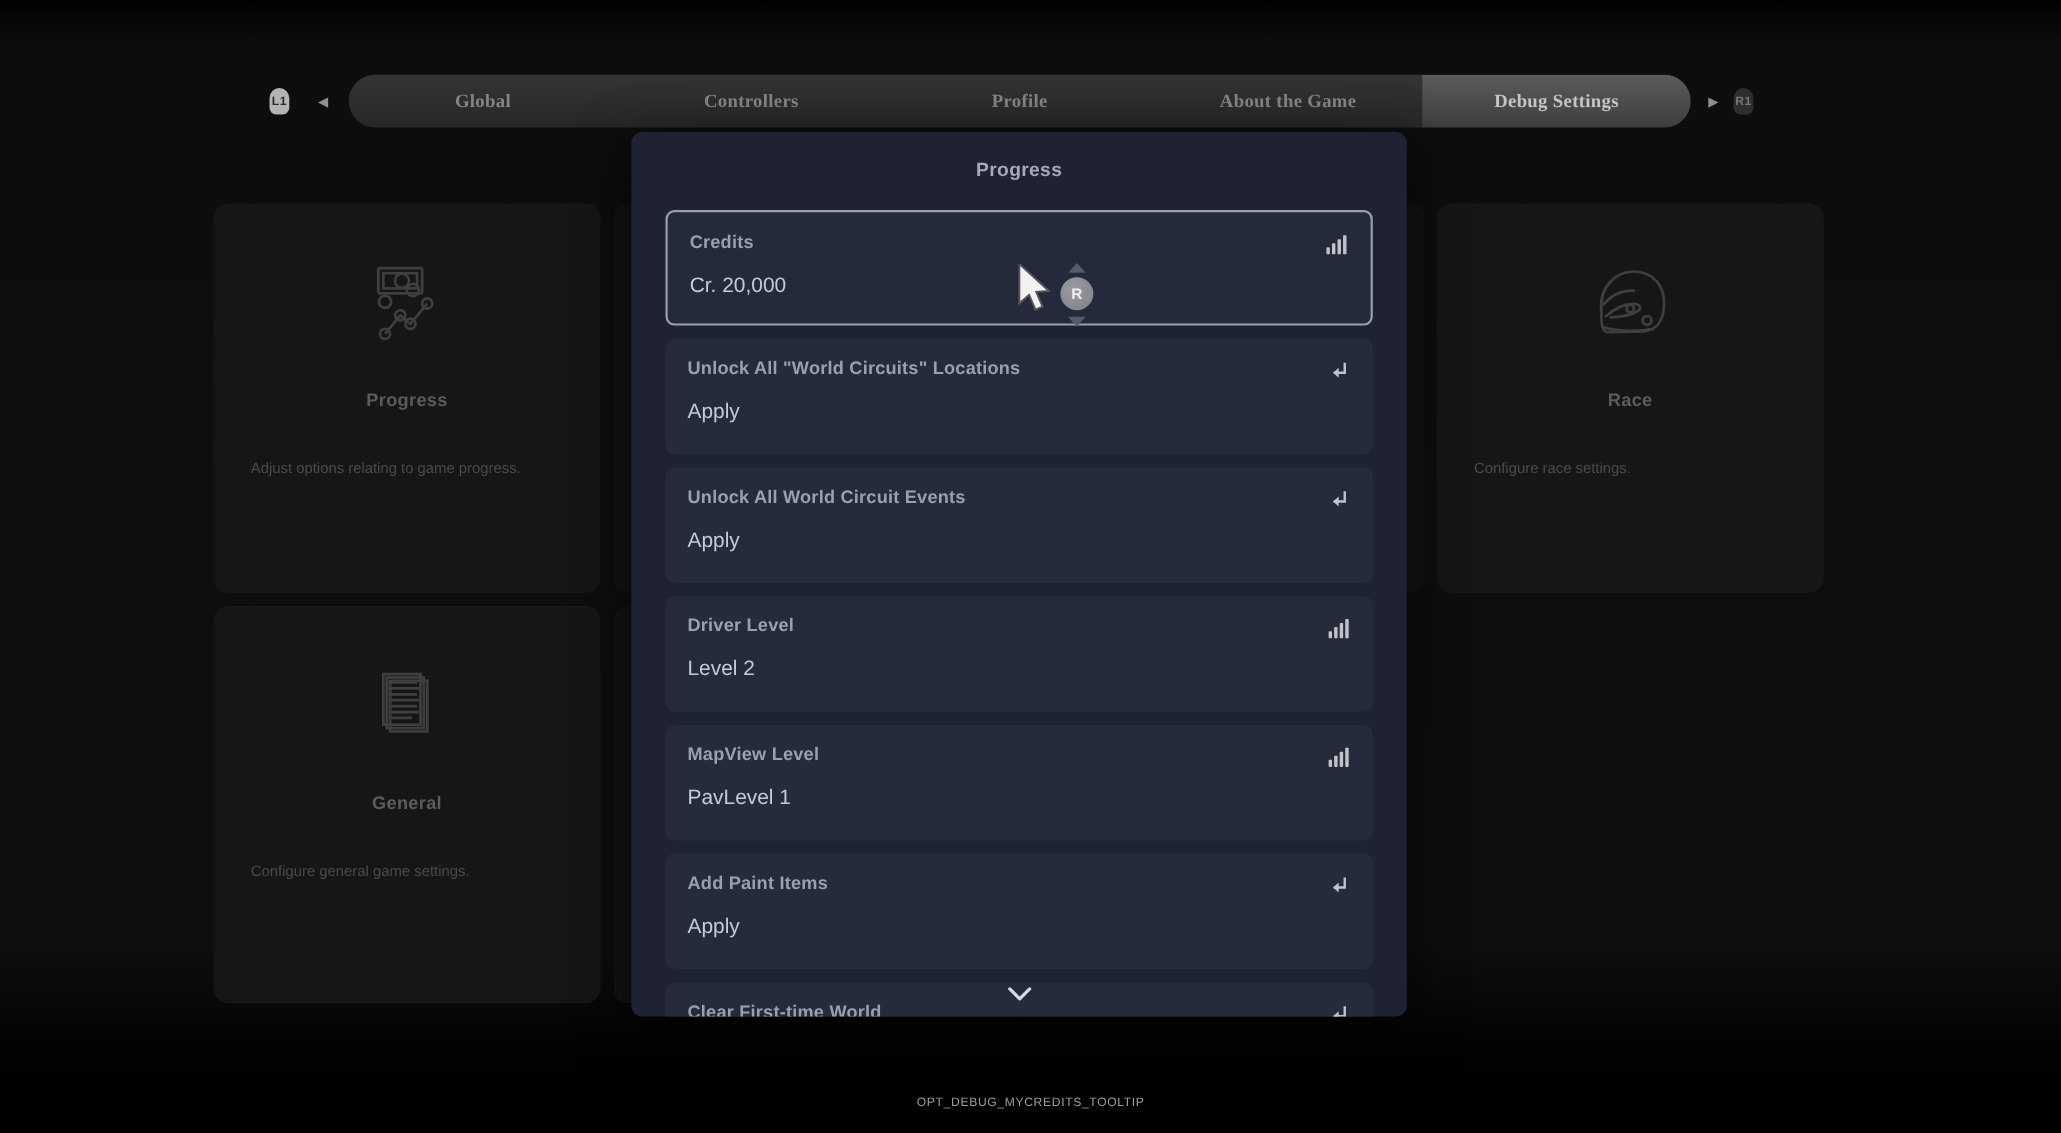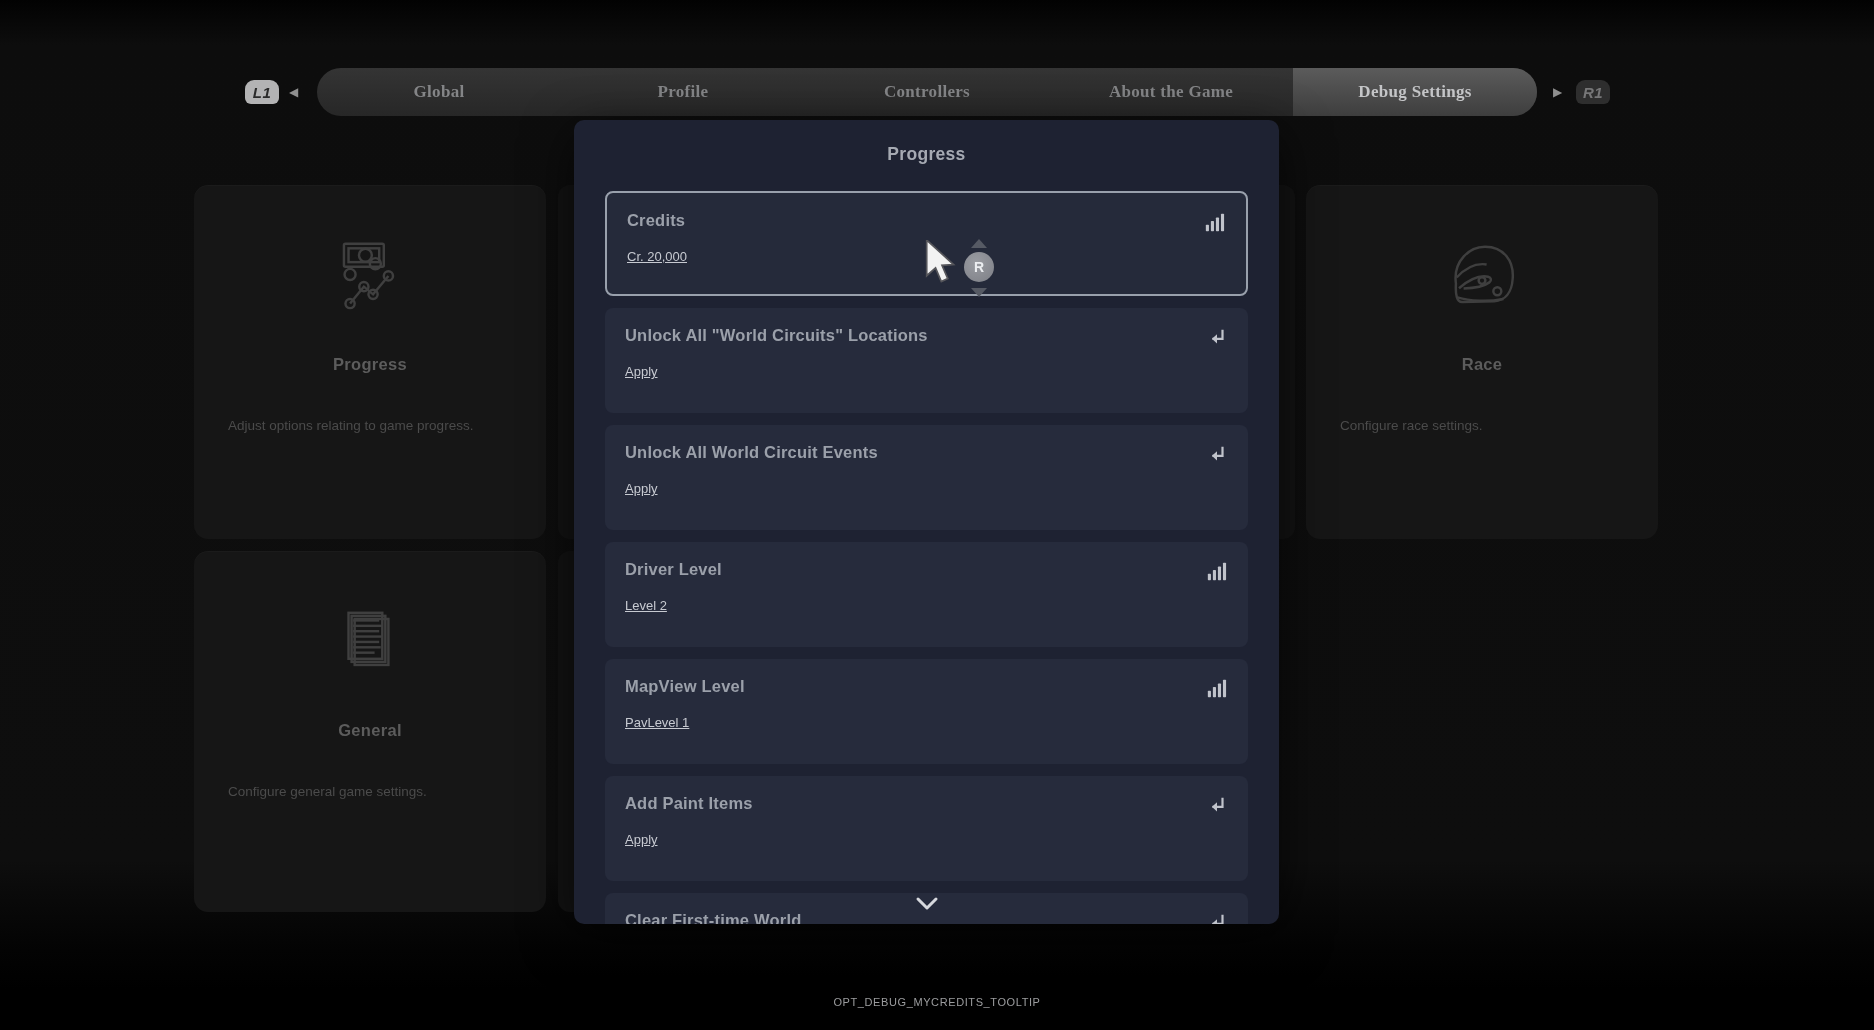--- a/index.html
+++ b/index.html
@@ -6,23 +6,23 @@
   html,body { width:1874px; height:1030px; background:#000; overflow:hidden; }
   body { font-family:"Liberation Sans", sans-serif; position:relative; }
 
   .stage {
     position:absolute; inset:0;
     background:linear-gradient(180deg, #020202 0px, #0d0d0d 45px, #0e0e0e 860px, #030303 950px, #000 990px);
   }
 
   
   .shoulder-badge {
-    position:absolute; width:34px; height:24px; border-radius:9px 9px 6px 6px;
+    position:absolute; width:18px; height:24px; border-radius:9px 9px 6px 6px;
     display:flex; align-items:center; justify-content:center;
-    font-size:15px; font-weight:bold; letter-spacing:0.5px;font-style:italic;
+    font-size:11px; font-weight:bold; letter-spacing:0.5px;
   }
   .badge-l1 { left:245px; top:80px; background:#b3b3b4; color:#2a2a2a; }
   .badge-r1 { left:1576px; top:80px; background:#2e2e2e; color:#777778; }
   .nav-arrow { position:absolute; top:85px; font-size:12px; color:#8f8f8f; line-height:14px; }
   .arrow-left  { left:289px; }
   .arrow-right { left:1553px; }
 
   .navbar {
     position:absolute; left:317px; top:68px; width:1220px; height:48px;
     border-radius:24px; overflow:hidden; display:flex;
@@ -77,21 +77,21 @@
   .opt-row.selected {
     border:2px solid #99a0ac;
     background:#252a3a;
   }
   .opt-label {
     position:absolute; left:20px; top:18px;
     font-size:16.5px; font-weight:bold; color:#9ba0aa; letter-spacing:0.2px;
   }
   .opt-value {
     position:absolute; left:20px; top:56px;
-    font-size:13px; color:#c7cad1;text-decoration:underline;
+    font-size:19px; color:#c7cad1;
   }
   .opt-icon { position:absolute; right:20px; top:18px; color:#c0c3cb; }
   .opt-icon svg { display:block; }
 
   .scroll-chevron {
     position:absolute; left:0; right:0; top:776px; display:flex; justify-content:center;
     z-index:8; color:#d6d8dd;
   }
 
   
@@ -119,22 +119,22 @@
 </head>
 <body>
 
 <div class="stage">
 
   <div class="shoulder-badge badge-l1">L1</div>
   <div class="nav-arrow arrow-left">◀</div>
 
   <div class="navbar">
     <div class="nav-tab">Global</div>
+    <div class="nav-tab">Controllers</div>
     <div class="nav-tab">Profile</div>
-    <div class="nav-tab">Controllers</div>
     <div class="nav-tab">About the Game</div>
     <div class="nav-tab active">Debug Settings</div>
   </div>
 
   <div class="nav-arrow arrow-right">▶</div>
   <div class="shoulder-badge badge-r1">R1</div>
 
   <div class="card-sliver" style="left:558px; top:185px; width:30px; height:354px;"></div>
   <div class="card-sliver" style="left:558px; top:551px; width:30px; height:361px;"></div>
   <div class="card-sliver" style="left:1265px; top:185px; width:30px; height:354px;"></div>

